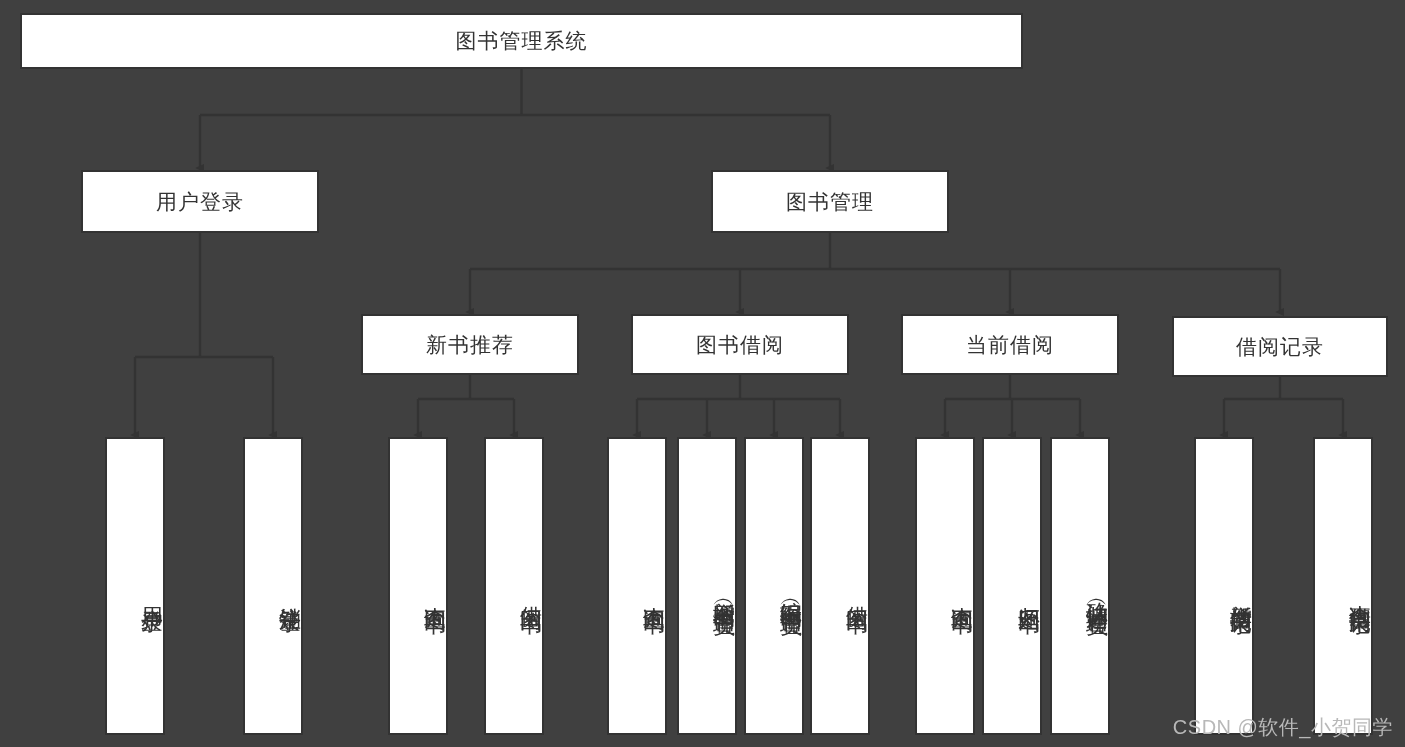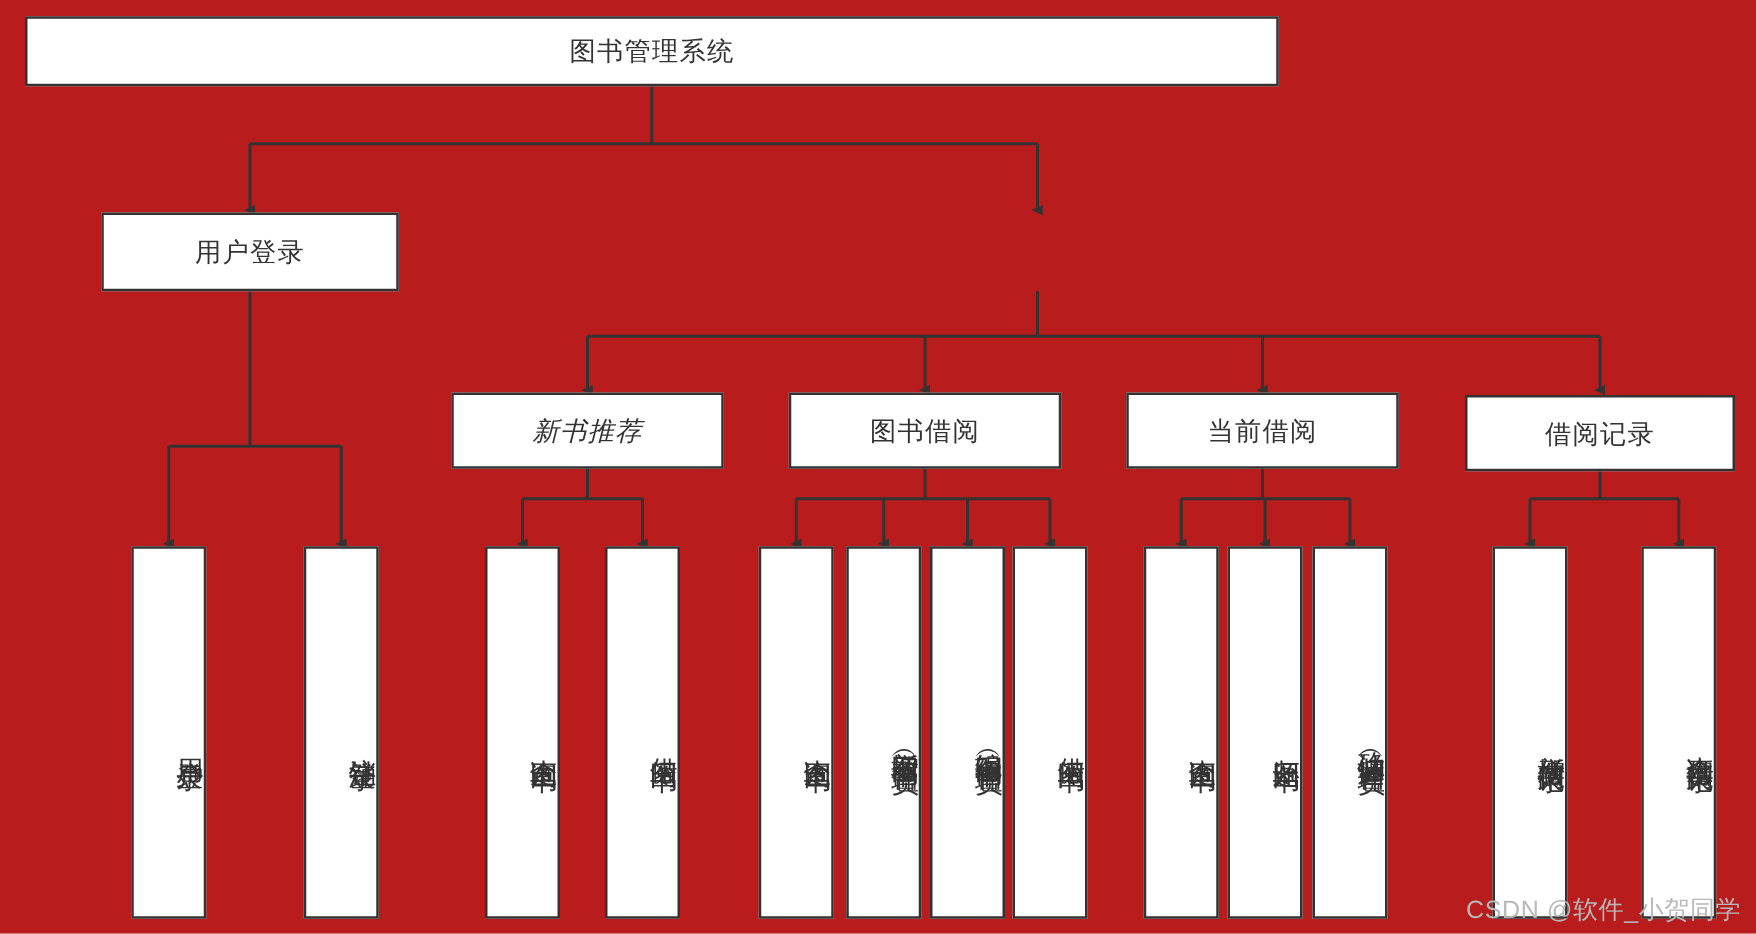--- a/index.html
+++ b/index.html
@@ -7,21 +7,21 @@
     padding: 0;
     background: #ffffff;
   }
   body {
     font-family: "Liberation Sans", "DejaVu Sans", sans-serif;
   }
   #canvas {
     position: relative;
     width: 1405px;
     height: 747px;
-    background: #b91c1c;
+    background: #404040;
     overflow: hidden;
   }
   svg#connectors {
     position: absolute;
     left: 0;
     top: 0;
     width: 1405px;
     height: 747px;
   }
   .node {
@@ -114,22 +114,25 @@
   </svg>
 
   <div class="node horizontal" style="left: 20px; top: 13px; width: 1003px; height: 56px;">
     <span class="label">图书管理系统</span>
   </div>
 
   <div class="node horizontal" style="left: 81px; top: 170px; width: 238px; height: 63px;">
     <span class="label">用户登录</span>
   </div>
 
-
-  <div class="node horizontal" style="left: 361px; top: 314px; width: 218px; height: 61px; font-style: italic;">
+  <div class="node horizontal" style="left: 711px; top: 170px; width: 238px; height: 63px;">
+    <span class="label">图书管理</span>
+  </div>
+
+  <div class="node horizontal" style="left: 361px; top: 314px; width: 218px; height: 61px;">
     <span class="label">新书推荐</span>
   </div>
 
   <div class="node horizontal" style="left: 901px; top: 314px; width: 218px; height: 61px;">
     <span class="label">当前借阅</span>
   </div>
 
   <div class="node horizontal" style="left: 631px; top: 314px; width: 218px; height: 61px;">
     <span class="label">图书借阅</span>
   </div>

